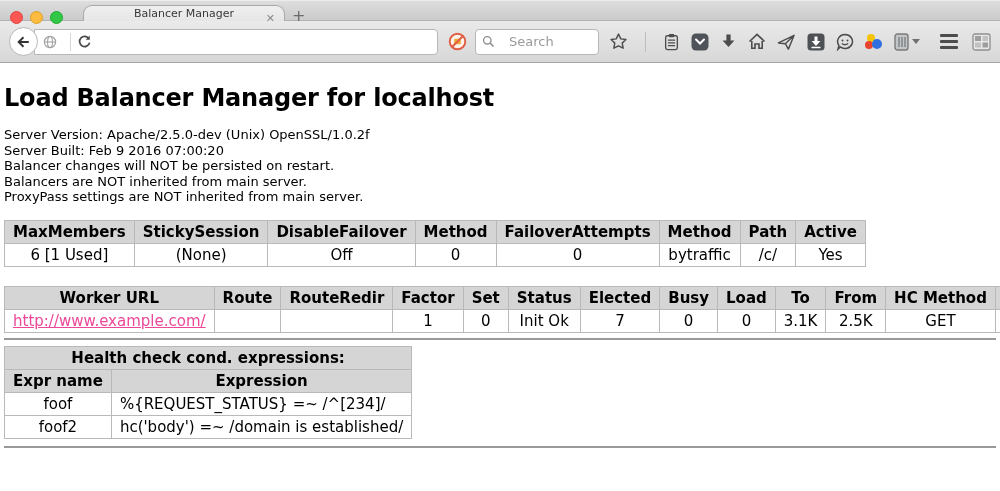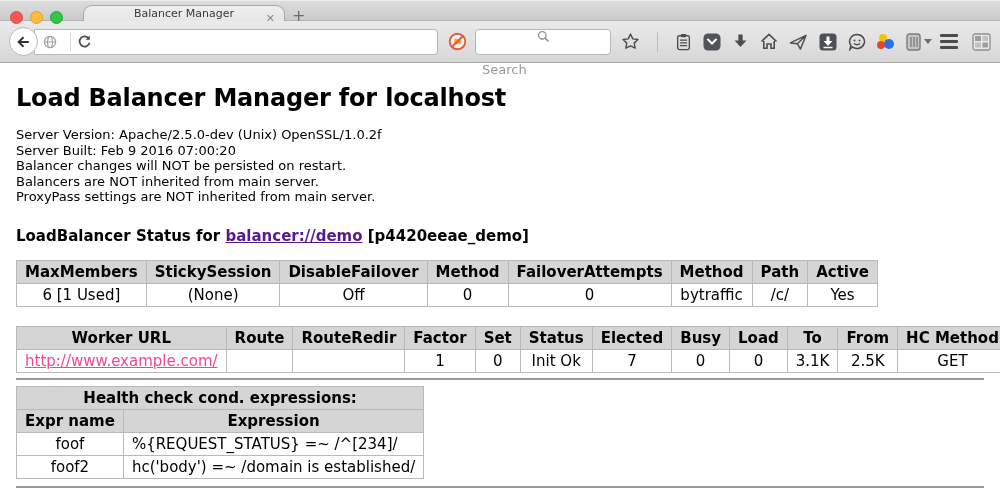--- a/index.html
+++ b/index.html
@@ -25,39 +25,39 @@
   .back-btn{width:27px;height:27px;border-radius:50%;background:#fff;border:1px solid #b7b7b7;
     display:flex;align-items:center;justify-content:center;flex:0 0 auto;z-index:2;}
   .urlbar{margin-left:-4px;width:404px;height:26px;background:#fff;border:1px solid #b7b7b7;
     border-radius:0 4px 4px 0;display:flex;align-items:center;padding:0 4px 0 8px;box-sizing:border-box;}
   .url-text{flex:1;font-size:13px;white-space:nowrap;overflow:hidden;}
   .url-host{color:#1a1a1a;}
   .url-path{color:#7c7c7c;}
   .url-divider{width:1px;height:18px;background:#d6d6d6;margin:0 6px;}
   .icon-btn{display:flex;align-items:center;justify-content:center;flex:0 0 auto;}
   .block-btn{margin:0 8px 0 10px;}
-  .searchbar{width:136px;height:26px;background:#fff;border:1px solid #b7b7b7;border-radius:4px;
-    display:flex;align-items:center;padding:0 6px;box-sizing:border-box;gap:18px;flex-direction:column;}
+  .searchbar{width:124px;height:26px;background:#fff;border:1px solid #b7b7b7;border-radius:4px;
+    display:flex;align-items:center;padding:0 6px;box-sizing:border-box;gap:12px;}
   .searchbar input{border:none;outline:none;width:100%;font-size:13px;color:#222;background:transparent;
     font-family:"DejaVu Sans","Liberation Sans",sans-serif;}
   .searchbar input::placeholder{color:#9a9a9a;}
   .tb-sep{width:1px;height:20px;background:#bdbdbd;margin:0 6px;}
   .tb-icons{display:flex;align-items:center;gap:11px;margin-left:10px;}
   .dots{position:relative;width:18px;height:16px;}
   .dots i{position:absolute;border-radius:50%;display:block;}
   .dot-y{width:8px;height:8px;background:#f5c400;left:2px;top:0;}
   .dot-r{width:8px;height:8px;background:#e8432d;left:0;top:7px;}
   .dot-b{width:10px;height:10px;background:#2f6fe0;left:7px;top:5px;}
   .caret-down{width:0;height:0;border-left:4px solid transparent;border-right:4px solid transparent;
     border-top:5px solid #6f6f6f;margin-left:2px;}
   .burger{display:flex;flex-direction:column;gap:3px;}
   .burger span{display:block;width:18px;height:3px;background:#4c4c4c;border-radius:1px;}
   .right-group{margin-left:auto;display:flex;align-items:center;gap:14px;}
   
-  .content{padding:0 16px;color:#000;}
+  .content{padding:0 4px;color:#000;}
   h1{font-size:24px;margin:21px 0 0 0;letter-spacing:-0.2px;}
   .info{margin-top:15px;font-size:13px;line-height:15.5px;}
   h3.lb{font-size:15px;margin:22px 0 0 0;}
   h3.lb a{color:#551a8b;}
   table{border-collapse:collapse;font-size:15px;margin-top:15px;border:1px solid #8e8e8e;}
   th,td{border:1px solid #b9b9b9;padding:2px 8px;text-align:center;white-space:nowrap;}
   th{background:#d5d5d5;font-weight:bold;}
   td.left{text-align:left;}
   a{color:#ec4899;}
   hr{border:none;height:2px;background:#999;margin:6px 0;}
@@ -211,21 +211,20 @@
     <h1>Load Balancer Manager for localhost</h1>
 
     <div class="info">
       <div>Server Version: Apache/2.5.0-dev (Unix) OpenSSL/1.0.2f</div>
       <div>Server Built: Feb 9 2016 07:00:20</div>
       <div>Balancer changes will NOT be persisted on restart.</div>
       <div>Balancers are NOT inherited from main server.</div>
       <div>ProxyPass settings are NOT inherited from main server.</div>
     </div>
 
-    <h3 class="lb"><span>LoadBalancer Status for </span><a href="#">balancer://demo</a><span> [p4420eeae_demo]</span></h3>
 
     <table>
       <tbody>
           <tr>
         <th>MaxMembers</th>
         <th>StickySession</th>
         <th>DisableFailover</th>
         <th>Method</th>
         <th>FailoverAttempts</th>
         <th>Method</th>

